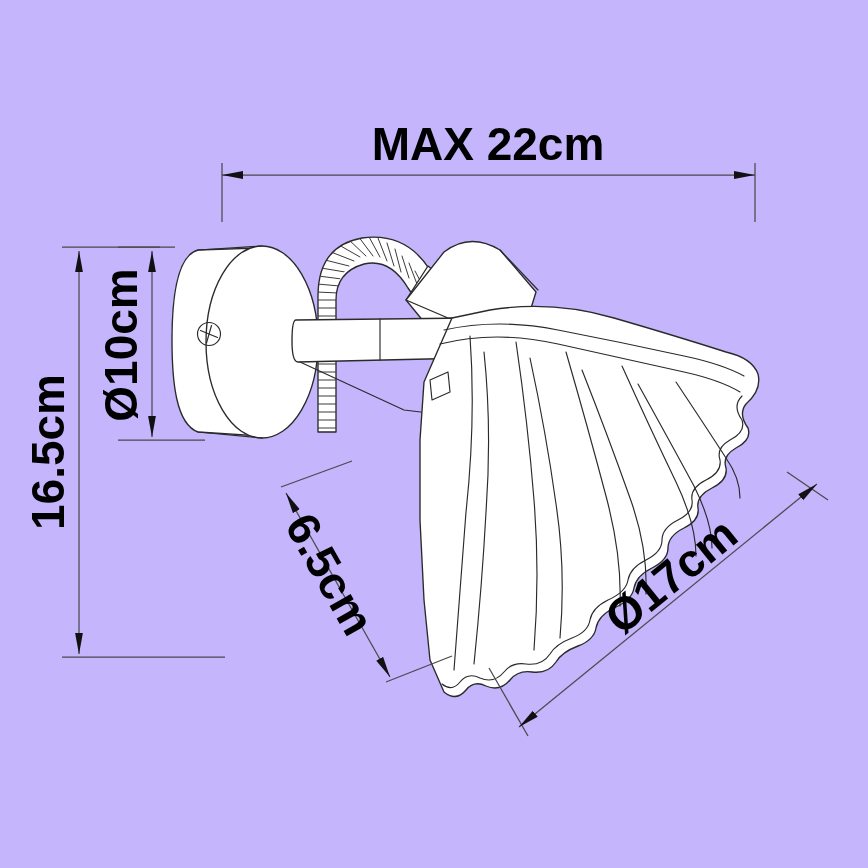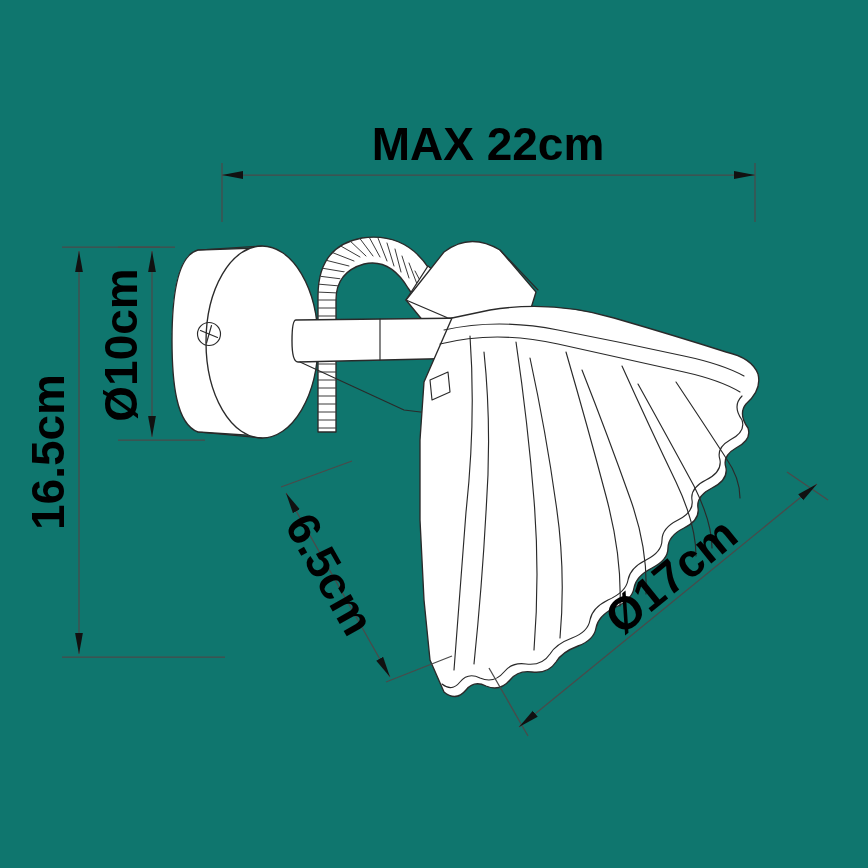--- a/index.html
+++ b/index.html
@@ -11,21 +11,21 @@
   body {
     width: 868px;
     height: 868px;
     font-family: "Liberation Sans", sans-serif;
     overflow: hidden;
   }
   #drawing-root {
     position: relative;
     width: 868px;
     height: 868px;
-    background: #0f766e;
+    background: #c4b5fd;
   }
   svg#tech-drawing {
     display: block;
     width: 868px;
     height: 868px;
   }
   .outline {
     fill: #ffffff;
     stroke: #2a2a2a;
     stroke-width: 1.35;

